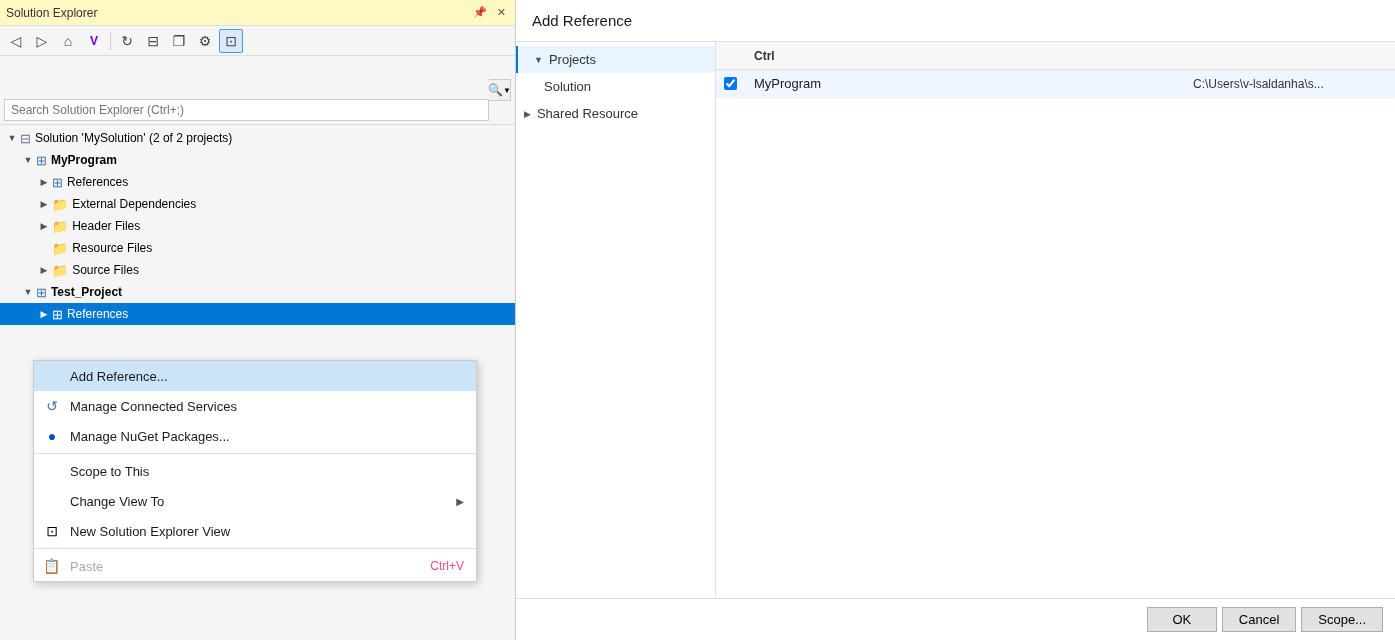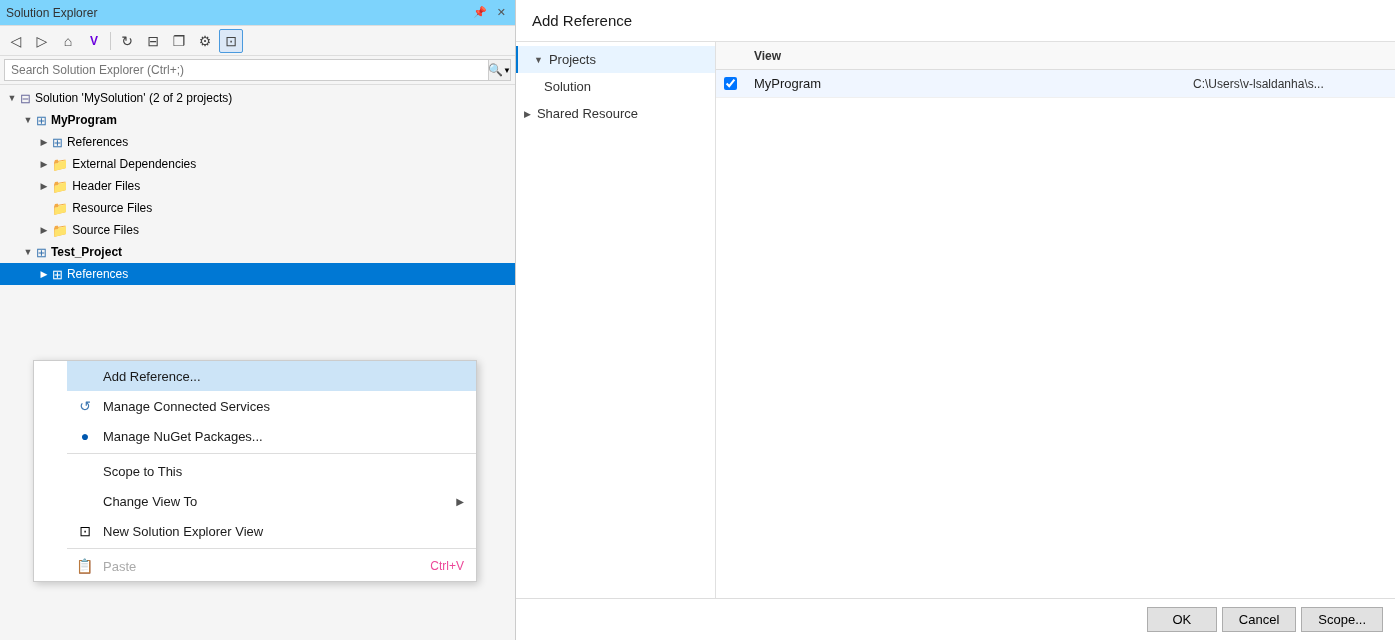--- a/index.html
+++ b/index.html
@@ -18,21 +18,21 @@
       width: 516px;
       height: 640px;
       background: #f5f5f5;
       border-right: 1px solid #ccc;
       display: flex;
       flex-direction: column;
       position: relative;
     }
 
     .se-title-bar {
-      background: #7dd3fc;
+      background: #fef9c3;
       border-bottom: 1px solid #ddd;
       padding: 5px 6px;
       display: flex;
       align-items: center;
       justify-content: space-between;
       height: 26px;
     }
 
     .se-title-text {
       font-size: 12px;
@@ -168,21 +168,20 @@
     
     .context-menu {
       position: absolute;
       left: 33px;
       top: 360px;
       width: 444px;
       background: white;
       border: 1px solid #ccc;
       box-shadow: 2px 2px 8px rgba(0,0,0,0.2);
       z-index: 100;
-      padding-left: 33px;
     }
 
     .cm-item {
       display: flex;
       align-items: center;
       padding: 5px 12px 5px 36px;
       cursor: pointer;
       height: 30px;
       position: relative;
     }
@@ -434,21 +433,21 @@
       </div>
     <div class="toolbar-btn">
         <span>⚙</span>
       </div>
     <div class="toolbar-btn active">
         <span>⊡</span>
       </div>
   </div>
 
   <div class="se-search">
-    <input type="text" style="width: 100%;" placeholder="Search Solution Explorer (Ctrl+;)">
+    <input type="text" style="width: 100%; margin-top: 40px;" placeholder="Search Solution Explorer (Ctrl+;)">
     <div class="se-search-btn">
       <span>🔍</span>
       <span style="font-size:8px;">▼</span>
     </div>
   </div>
 
   <div class="se-tree">
 
     <div class="tree-item">
       <span class="expand-arrow arrow-down"></span>
@@ -565,21 +564,21 @@
       <div class="ar-sidebar-item" style="padding-left:8px;">
         <span class="expand-icon">▶</span>
         <span>Shared Resource</span>
       </div>
     </div>
 
     <div class="ar-content">
 
       <div class="ar-table-header">
         <div class="ar-col-check"></div>
-        <div class="ar-col-name">View</div>
+        <div class="ar-col-name">Ctrl</div>
         <div class="ar-col-path">Path</div>
       </div>
 
       <div class="ar-table-row">
         <div class="ar-row-check">
           <input type="checkbox" checked="" style="">
         </div>
         <div class="ar-row-name">MyProgram</div>
         <div class="ar-row-path">C:\Users\v-lsaldanha\s...</div>
       </div>

